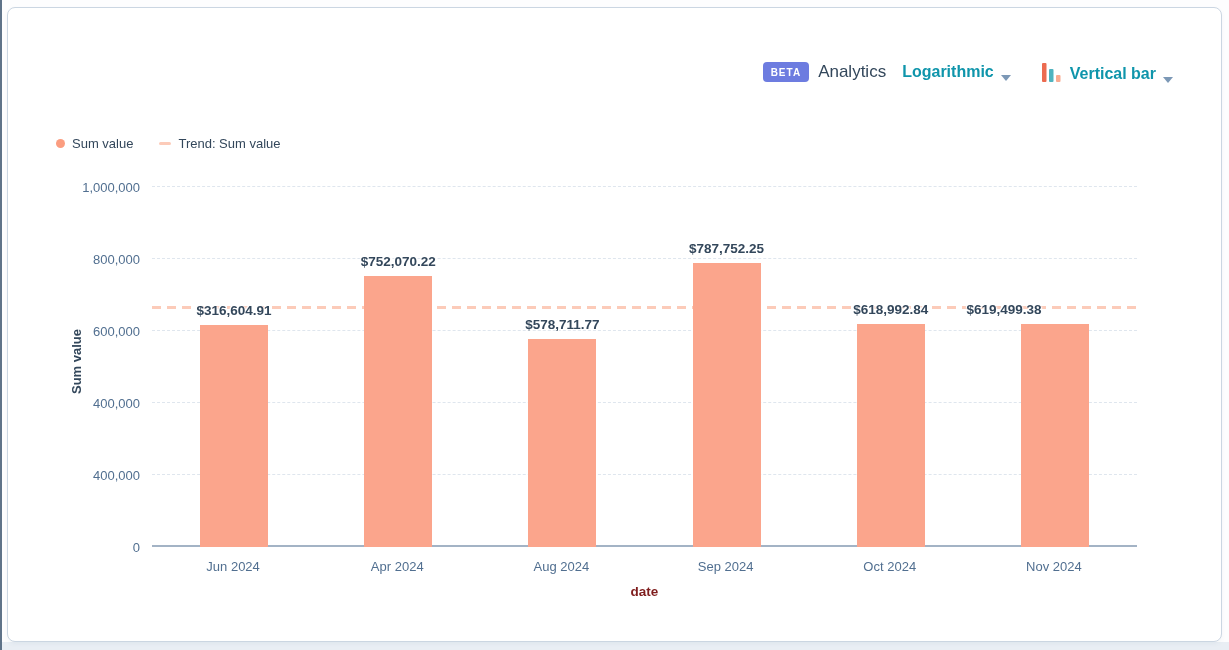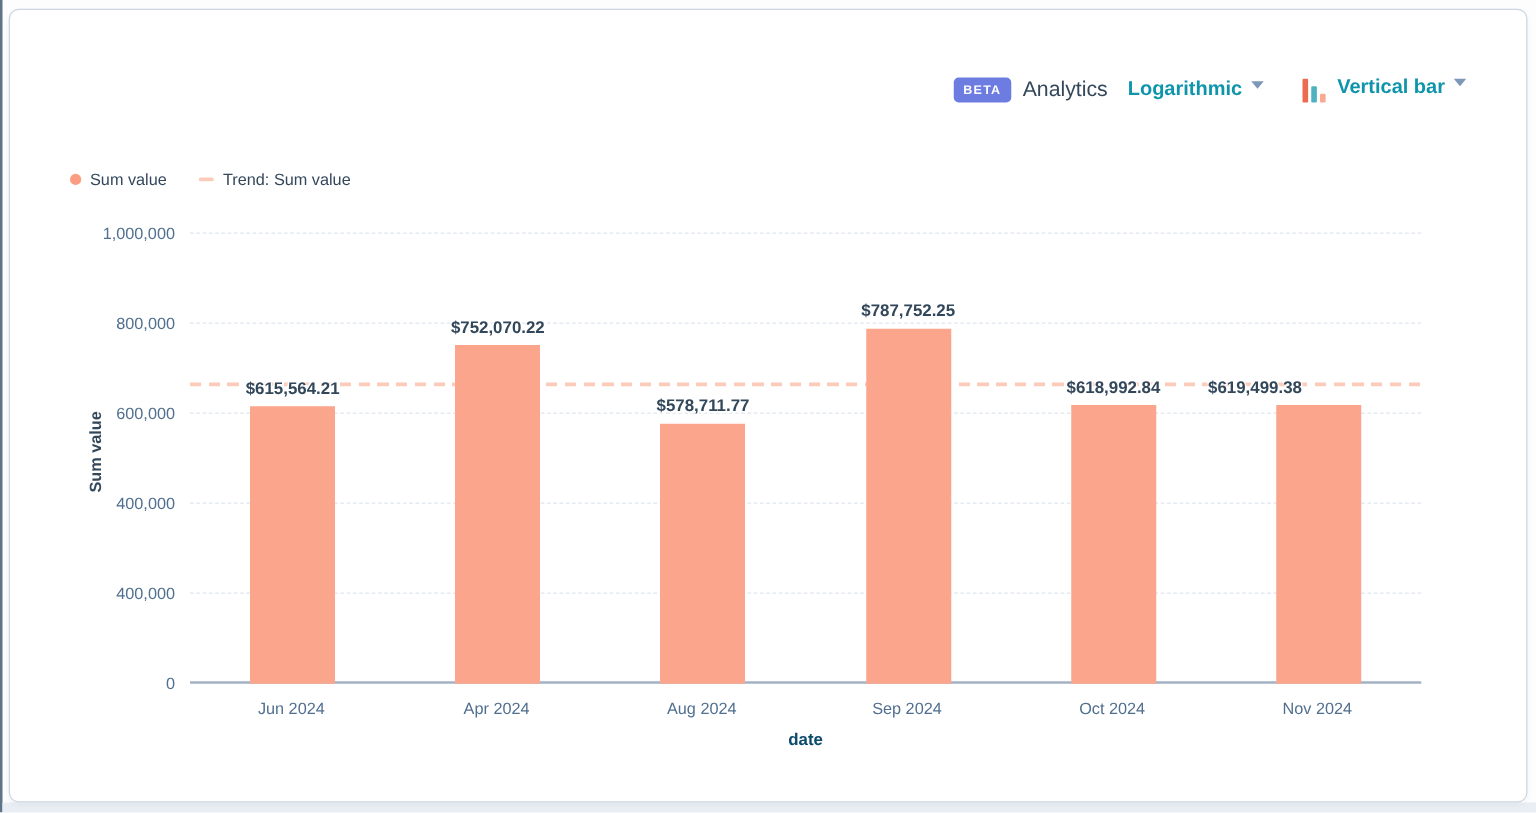--- a/index.html
+++ b/index.html
@@ -12,21 +12,21 @@
 
   .card { position:absolute; left:7px; top:7px; width:1215px; height:635px;
           background:#ffffff; border:1px solid #cbd6e2; border-radius:8px;
           box-shadow:0 2px 4px rgba(81,111,144,0.06); }
 
   
   .controls { position:absolute; top:53px; right:48px; display:flex; align-items:center; }
   .beta-badge { background:#6d7ce0; color:#ffffff; font-size:10px; font-weight:bold;
                 letter-spacing:1px; padding:5px 8px 4px; border-radius:4px; }
   .analytics-label { margin-left:9px; font-size:17px; color:#33475b; }
-  .tealdrop { display:flex; align-items:flex-start; cursor:pointer; }
+  .tealdrop { display:flex; align-items:flex-end; cursor:pointer; }
   .tealdrop .lbl { color:#0f95ab; font-size:16px; font-weight:bold; }
   .caret { width:0; height:0; border-left:5px solid transparent; border-right:5px solid transparent;
            border-top:6px solid #7c98b6; margin-left:7px; margin-top:2px; }
   .scale-drop { margin-left:16px; }
   .type-drop { margin-left:30px; }
   .type-drop svg { margin-right:8px; }
 
   
   .chips { position:absolute; top:85px; left:29px; display:flex; gap:32px; }
   .chip { background:#eaf0f6; color:#506e91; font-size:12.5px; font-weight:bold;
@@ -50,21 +50,21 @@
   .gridline.baseline { border-top:none; height:2px; background:#a3b3c5; z-index:0; }
   .trendline { position:absolute; left:0; right:0; height:3px; z-index:1;
                background:repeating-linear-gradient(to right,#fccbb9 0,#fccbb9 9px,transparent 9px,transparent 15px); }
   .bar { position:absolute; width:68px; transform:translateX(-50%); background:#fba58c; z-index:2; bottom:0; }
   .bar-label { position:absolute; transform:translateX(-50%); white-space:nowrap; z-index:3;
                font-size:13.5px; font-weight:bold; color:#33475b;
                text-shadow:0 0 3px #fff, 0 0 3px #fff, 1px 1px 0 #fff, -1px -1px 0 #fff; }
   .xlabels { position:absolute; left:143px; top:551px; width:985px; height:20px; }
   .xtick { position:absolute; transform:translateX(-50%); font-size:13px; color:#516f90; white-space:nowrap; }
   .x-title { position:absolute; left:144px; top:576px; width:985px; text-align:center;
-             font-size:13.5px; font-weight:bold; color:#0c4a6e; }
+             font-size:13.5px; font-weight:bold; color:#7f1d1d; }
 </style>
 </head>
 <body>
 
 <div class="screen">
   <div class="left-edge"></div>
   <div class="bottom-strip"></div>
 
   <div class="card">
 
@@ -110,21 +110,21 @@
 
     <div class="plot" id="plot">
         <div class="gridline baseline" style="bottom: 0px;"></div>
         <div class="gridline" style="bottom: 72px;"></div>
         <div class="gridline" style="bottom: 144px;"></div>
         <div class="gridline" style="bottom: 216px;"></div>
         <div class="gridline" style="bottom: 288px;"></div>
         <div class="gridline" style="bottom: 360px;"></div>
         <div class="trendline" style="bottom: 238.355px;"></div>
         <div class="bar" style="left: 82.0833px; height: 221.603px; background: rgb(251, 165, 140);"></div>
-        <div class="bar-label" style="left: 82.0833px; bottom: 228.603px;">$615,564.21</div>
+        <div class="bar-label" style="left: 82.0833px; bottom: 228.603px;">$316,604.91</div>
         <div class="bar" style="left: 246.25px; height: 270.745px; background: rgb(251, 165, 140);"></div>
         <div class="bar-label" style="left: 246.25px; bottom: 277.745px;">$752,070.22</div>
         <div class="bar" style="left: 410.417px; height: 208.336px; background: rgb(251, 165, 140);"></div>
         <div class="bar-label" style="left: 410.417px; bottom: 215.336px;">$578,711.77</div>
         <div class="bar" style="left: 574.583px; height: 283.591px; background: rgb(251, 165, 140);"></div>
         <div class="bar-label" style="left: 574.583px; bottom: 290.591px;">$787,752.25</div>
         <div class="bar" style="left: 738.75px; height: 222.837px; background: rgb(251, 165, 140);"></div>
         <div class="bar-label" style="left: 738.75px; bottom: 229.837px;">$618,992.84</div>
         <div class="bar" style="left: 902.917px; height: 223.02px; background: rgb(251, 165, 140);"></div>
         <div class="bar-label" style="left: 852px; bottom: 230.02px;">$619,499.38</div>

